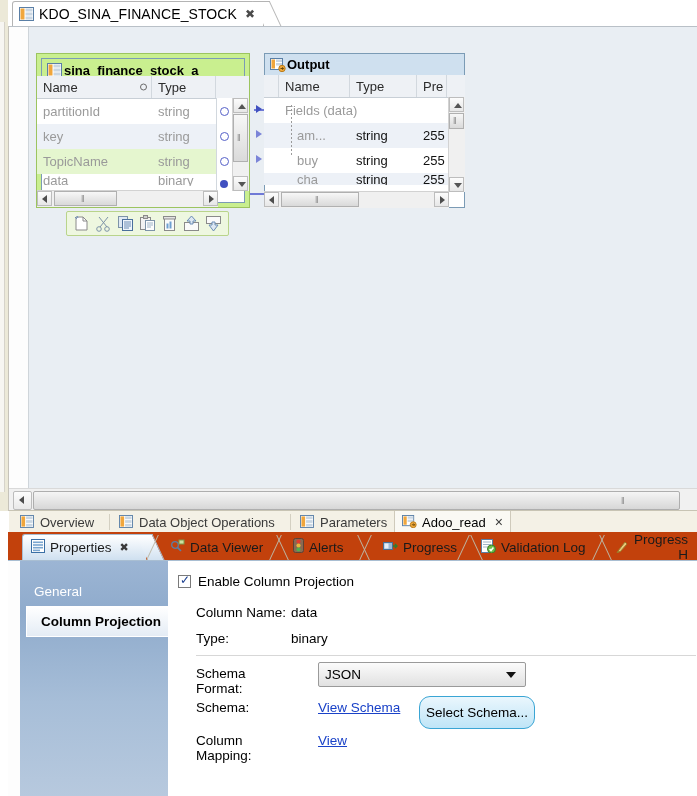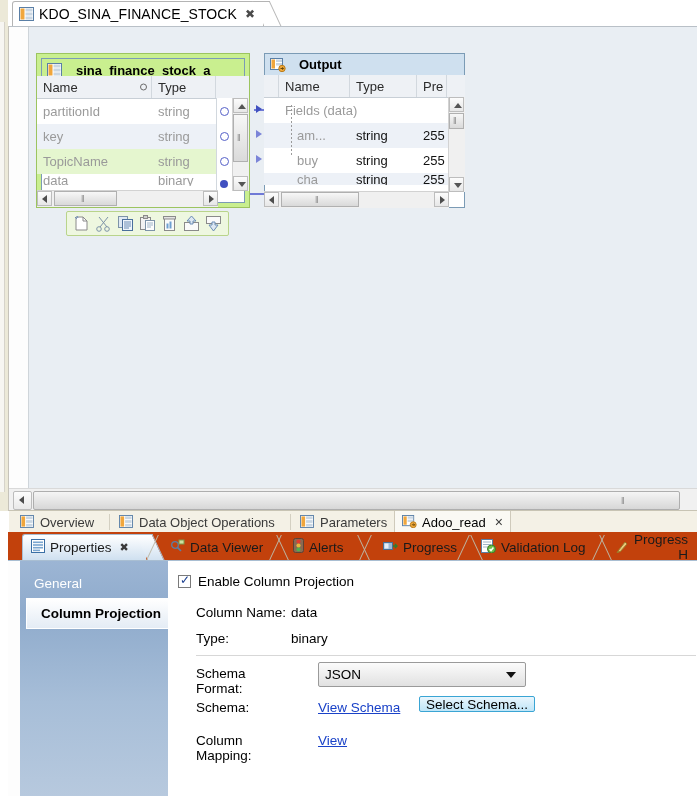--- a/index.html
+++ b/index.html
@@ -59,21 +59,21 @@
      font-size:9px; color:#8a8a8a; letter-spacing:1px;}
 
   
   .node { position:absolute; box-sizing:border-box; }
   .node-selected { background:#c9ef8f; padding:4px; border:1px solid #9cc45f; }
   .node-inner { background:#ffffff; border:1px solid #7b9bb5; box-sizing:border-box; height:100%; }
   .node-title { height:22px; display:flex; align-items:center; padding-left:5px;
      font-weight:bold; font-size:13px; box-sizing:border-box; }
   .node-title-green { background:#c9ef8f; color:#000; }
   .node-title-blue  { background:#cfe0ef; color:#000; border-bottom:1px solid #ef4444;}
-  .node-title span.t { margin-left:14px; }
+  .node-title span.t { margin-left:2px; }
 
   .grid { position:absolute; left:0; right:0; top:22px; bottom:0; }
   .grid-header { display:flex; height:22px; background:#eef1f5;
      border-bottom:1px solid #c8cfd6; font-size:13px; color:#2b2b2b; }
   .gh-cell { display:flex; align-items:center; padding-left:6px; box-sizing:border-box;
      border-right:1px solid #d2d8de; position:relative; }
   .key-dot { position:absolute; right:4px; top:50%; transform:translateY(-50%);
      width:5px;height:5px;border:1px solid #6b6b6b;border-radius:50%; }
   .grid-row { display:flex; height:25px; font-size:13px; color:#9a9a9a; align-items:center; }
   .gr-cell { padding-left:6px; box-sizing:border-box; overflow:hidden; white-space:nowrap; }
@@ -174,23 +174,23 @@
   .divider { position:absolute; height:1px; background:#d7d7d7; }
 
   .combo { position:absolute; height:25px; box-sizing:border-box;
      background:linear-gradient(#fbfbfb,#e1e1e1); border:1px solid #9a9a9a;
      border-radius:2px; display:flex; align-items:center; padding-left:6px; font-size:13.5px;}
   .combo-arrow { position:absolute; right:9px; top:50%; transform:translateY(-50%);
      width:0;height:0;border-left:5px solid transparent;border-right:5px solid transparent;
      border-top:6px solid #111;}
 
   .link-text { color:#1a42c8; text-decoration:underline; font-size:13.5px; cursor:pointer;}
-  .btn { position:absolute; height:16px; box-sizing:border-box;
+  .btn { position:absolute; height:33px; box-sizing:border-box;
      background:linear-gradient(#eaf6fd,#bfe5f7); border:1px solid #3aa5d4;
-     border-radius:2px; display:flex; align-items:center; justify-content:center;
+     border-radius:11px; display:flex; align-items:center; justify-content:center;
      font-size:13.5px; color:#000; }
 
   
   .ico-table { width:15px;height:14px; position:relative; display:inline-block;}
 </style>
 </head>
 <body>
 <div id="root">
 
 <div class="left-sliver">
@@ -575,21 +575,21 @@
         </svg>
       </span>
       <span class="lbl">Progress H</span>
     </div>
   </div>
 
   <div class="prop-body">
     <div class="prop-left-edge"></div>
 
     <div class="prop-nav">
-      <div class="prop-nav-item" style="margin-top:7px;">
+      <div class="prop-nav-item" style="margin-top:15px;">
         <span>General</span>
       </div>
       <div class="prop-nav-item sel">
         <span>Column Projection</span>
       </div>
     </div>
 
     <div class="prop-main">
 
       <div class="chk-row">

